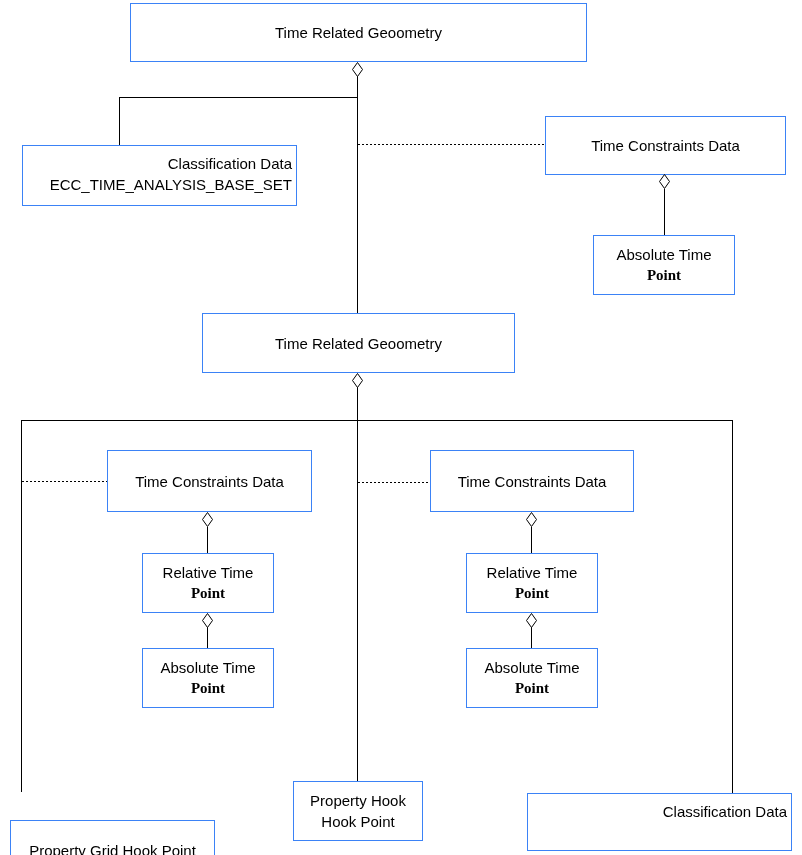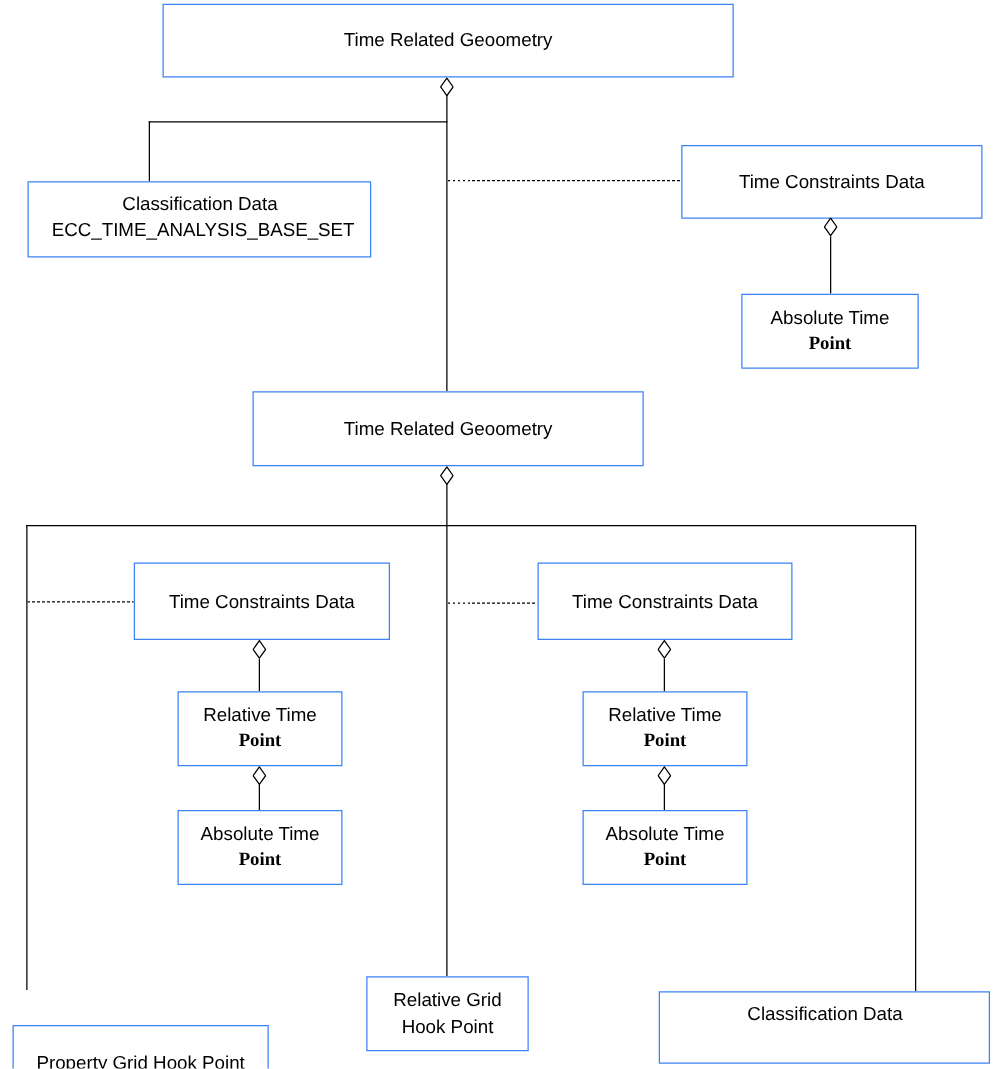--- a/index.html
+++ b/index.html
@@ -20,21 +20,21 @@
     flex-direction:column;
     justify-content:center;
     align-items:center;
     font-size:15px;
     line-height:21px;
     text-align:center;
     z-index:2;
   }
   .node.leftalign{
     justify-content:flex-start;
-    align-items:center;
+    align-items:flex-end;
     text-align:left;
     padding:7px 4px 0 5px;
   }
   .node.leftalign .l2{padding-left:5px;white-space:nowrap;}
   .node.bold2 .l2{font-weight:bold;font-family:Liberation Serif, serif;}
   .edge{position:absolute;background:#000000;z-index:1;}
   .edge.v{width:1px;}
   .edge.h{height:1px;}
   .edge.dashed{
     height:1px;background:none;
@@ -135,21 +135,21 @@
   <div class="node bold2" style="left:466px;top:648px;width:132px;height:60px;">
     <span class="l1">Absolute Time</span>
     <span class="l2">Point</span>
   </div>
 
   <div class="node" style="left:10px;top:792px;width:205px;height:60px;margin-top:28px;">
     <span class="l1">Property Grid Hook Point</span>
   </div>
 
   <div class="node" style="left:293px;top:781px;width:130px;height:60px;">
-    <span class="l1">Relative Grid</span>
+    <span class="l1">Property Hook</span>
     <span class="l2">Hook Point</span>
   </div>
 
   <div class="node leftalign" style="left:527px;top:793px;width:265px;height:58px;">
     <span class="l1">Classification Data</span>
   </div>
 
 </div>
 
 </body></html>

